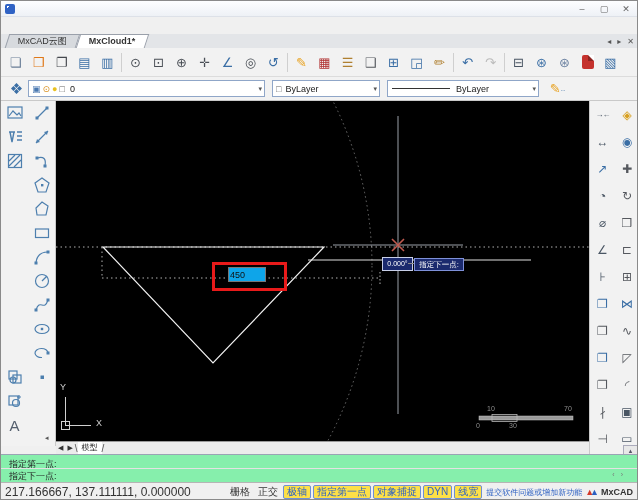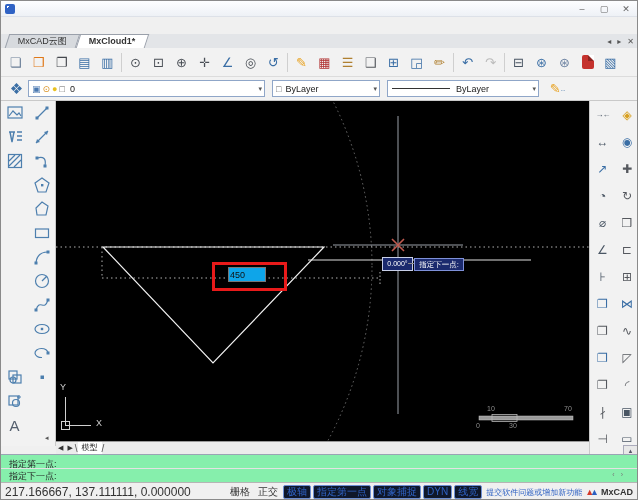--- a/index.html
+++ b/index.html
@@ -76,21 +76,21 @@
        box-sizing:border-box;font-size:9px;color:#222;}
   .cmdline1{position:absolute;left:8px;top:3px;}
   .cmdline2{position:absolute;left:8px;top:15px;}
   .cmddiv{position:absolute;left:0;top:13px;width:100%;height:1px;background:#e3e3e3;}
   .cmdscroll{position:absolute;right:8px;top:16px;font-size:7px;color:#777;letter-spacing:6px;}
   .statusbar{left:0;top:481px;width:100%;height:19px;background:#f0f0f0;border-top:1px solid #b5b5b5;
              display:flex;align-items:center;padding:0 4px;box-sizing:border-box;white-space:nowrap;overflow:hidden;}
   .coords{font-size:12px;color:#333;}
   .spacer{flex:1;}
   .toggle{font-size:10px;color:#333;padding:0 3px;margin:0 1px;}
-  .toggle.active{color:#2f62c4;border:1px solid #6e8fd4;background:#0f172a;border-radius:2px;
+  .toggle.active{color:#2f62c4;border:1px solid #6e8fd4;background:#fde047;border-radius:2px;
                  height:12px;line-height:12px;}
   .feedback{font-size:8px;color:#2f62c4;margin:0 3px;}
   .brand{display:flex;align-items:center;font-size:9px;font-weight:bold;color:#333;}
   .brand .m1{color:#d43a2a;font-size:9px;}
   .brand .m2{color:#2a5fc0;font-size:9px;margin-left:-4px;margin-right:2px;}
   .spinner{position:absolute;left:622px;top:444px;width:15px;display:flex;flex-direction:column;}
   .spinner span{height:11px;border:1px solid #aab;background:#e8e8e8;font-size:6px;line-height:10px;
                 text-align:center;color:#556;box-sizing:border-box;}
   .lscroll{position:absolute;left:44px;top:433px;font-size:7px;color:#555;}
 </style>

